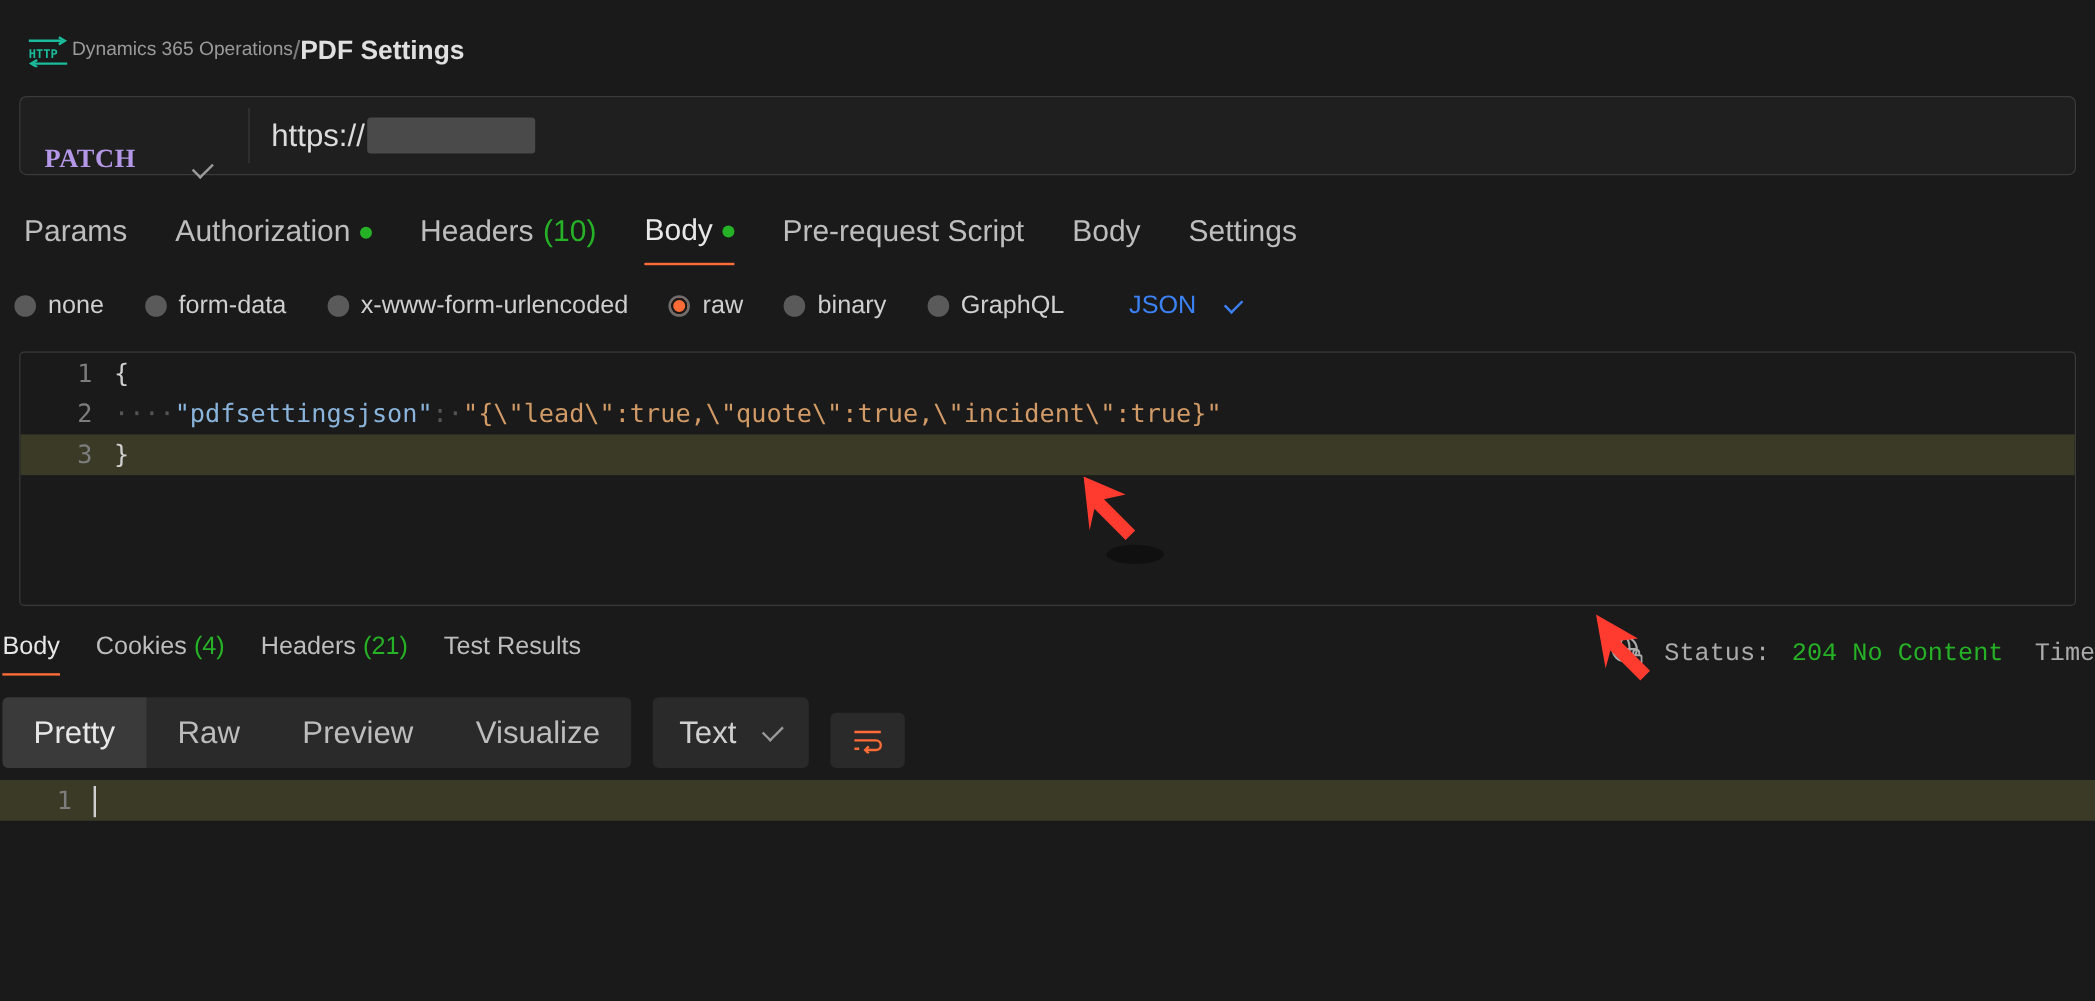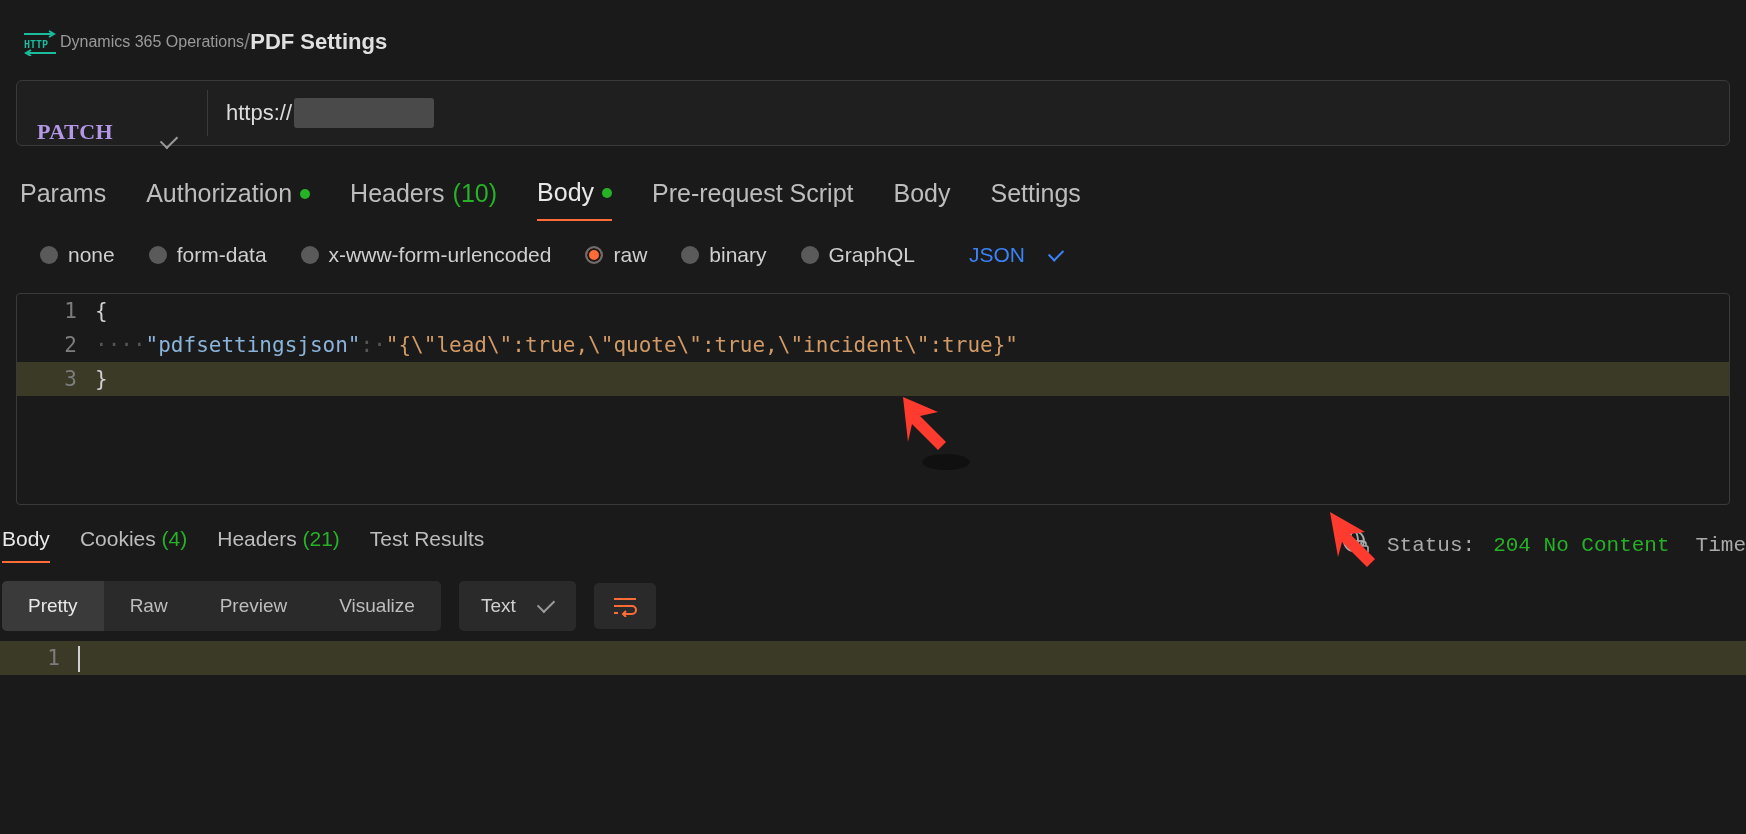--- a/index.html
+++ b/index.html
@@ -53,21 +53,21 @@
     transform: rotate(-45deg);
     margin-top: -4px;
   }
   .vbar { width: 1px; height: 46px; background: #3a3a3a; }
   .url-input {
     flex: 1;
     height: 100%;
     display: flex;
     align-items: center;
     padding-left: 18px;
-    font-size: 22px;
+    font-size: 26px;
     color: #dcdcdc;
   }
   .url-redacted {
     display: inline-block;
     width: 140px;
     height: 30px;
     background: #4a4a4a;
     border-radius: 3px;
     vertical-align: middle;
     margin: 0 2px;
@@ -81,21 +81,21 @@
   }
   .req-tab { color: #bdbdbd; padding-bottom: 12px; cursor: pointer; display: flex; align-items: center; gap: 8px; }
   .req-tab.active { color: #e8e8e8; border-bottom: 2px solid #ff6c37; }
   .dot-green { width: 10px; height: 10px; background: #26b226; border-radius: 50%; display: inline-block; }
   .count-green { color: #26b226; }
 
   .body-type-row {
     display: flex;
     align-items: center;
     gap: 34px;
-    padding: 22px 20px 12px 40px;
+    padding: 22px 20px 12px 12px;
     font-size: 21px;
   }
   .radio-item { display: flex; align-items: center; gap: 10px; color: #cfcfcf; cursor: pointer; }
   .radio-circle {
     width: 18px; height: 18px; border-radius: 50%;
     background: #5a5a5a;
   }
   .radio-circle.selected {
     background: #ff6c37;
     box-shadow: 0 0 0 2px #1a1a1a inset, 0 0 0 3px #ff6c37 inset;
@@ -146,24 +146,24 @@
   .resp-left { display: flex; gap: 30px; padding-left: 2px; }
   .resp-tab { color: #bdbdbd; padding-bottom: 10px; cursor: pointer; }
   .resp-tab.active { color: #e8e8e8; border-bottom: 2px solid #ff6c37; }
   .resp-right { margin-left: auto; display: flex; align-items: center; gap: 18px; padding-right: 0; font-family: Liberation Mono, monospace; }
   .globe-icon { width: 28px; height: 28px; }
   .status-label { color: #aaaaaa; }
   .status-value { color: #26b226; }
 
   .view-mode-row {
     display: flex;
-    align-items: center;
+    align-items: flex-end;
     gap: 18px;
     padding: 18px 2px 10px 2px;
-    font-size: 19px;
+    font-size: 26px;
   }
   .seg-group {
     display: flex;
     background: #2a2a2a;
     border-radius: 5px;
     overflow: hidden;
   }
   .seg-btn {
     padding: 14px 26px;
     color: #bdbdbd;

